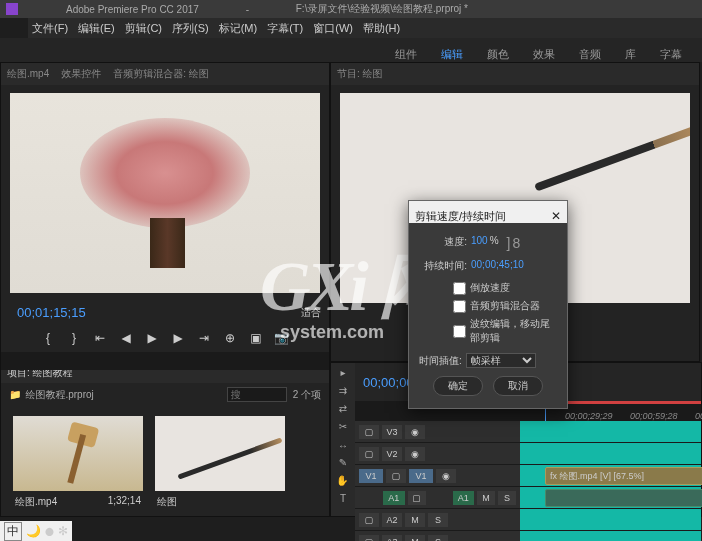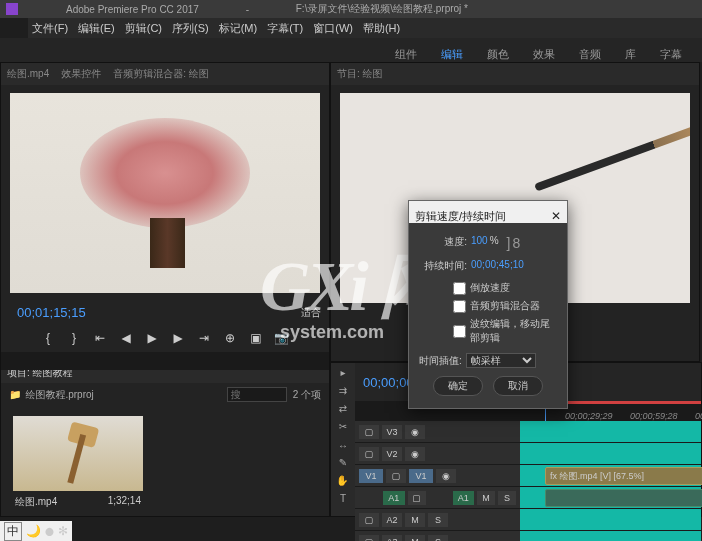--- a/index.html
+++ b/index.html
@@ -184,20 +184,28 @@
           <div class="mallet">
               <div class="mallet-head"></div>
               <div class="mallet-handle"></div>
             </div>
         </div>
         <div class="thumb-label">
           <span>绘图.mp4</span>
           <span>1;32;14</span>
         </div>
       </div>
+      <div class="thumb">
+        <div class="thumb-img t2">
+          <div class="brush2"></div>
+        </div>
+        <div class="thumb-label">
+          <span>绘图</span>
+        </div>
+      </div>
     </div>
   </div>
 
   <div class="timeline-panel">
     <div class="tools-col">
       <div class="tool">▸</div>
       <div class="tool">⇉</div>
       <div class="tool">⇄</div>
       <div class="tool">✂</div>
       <div class="tool">↔</div>

